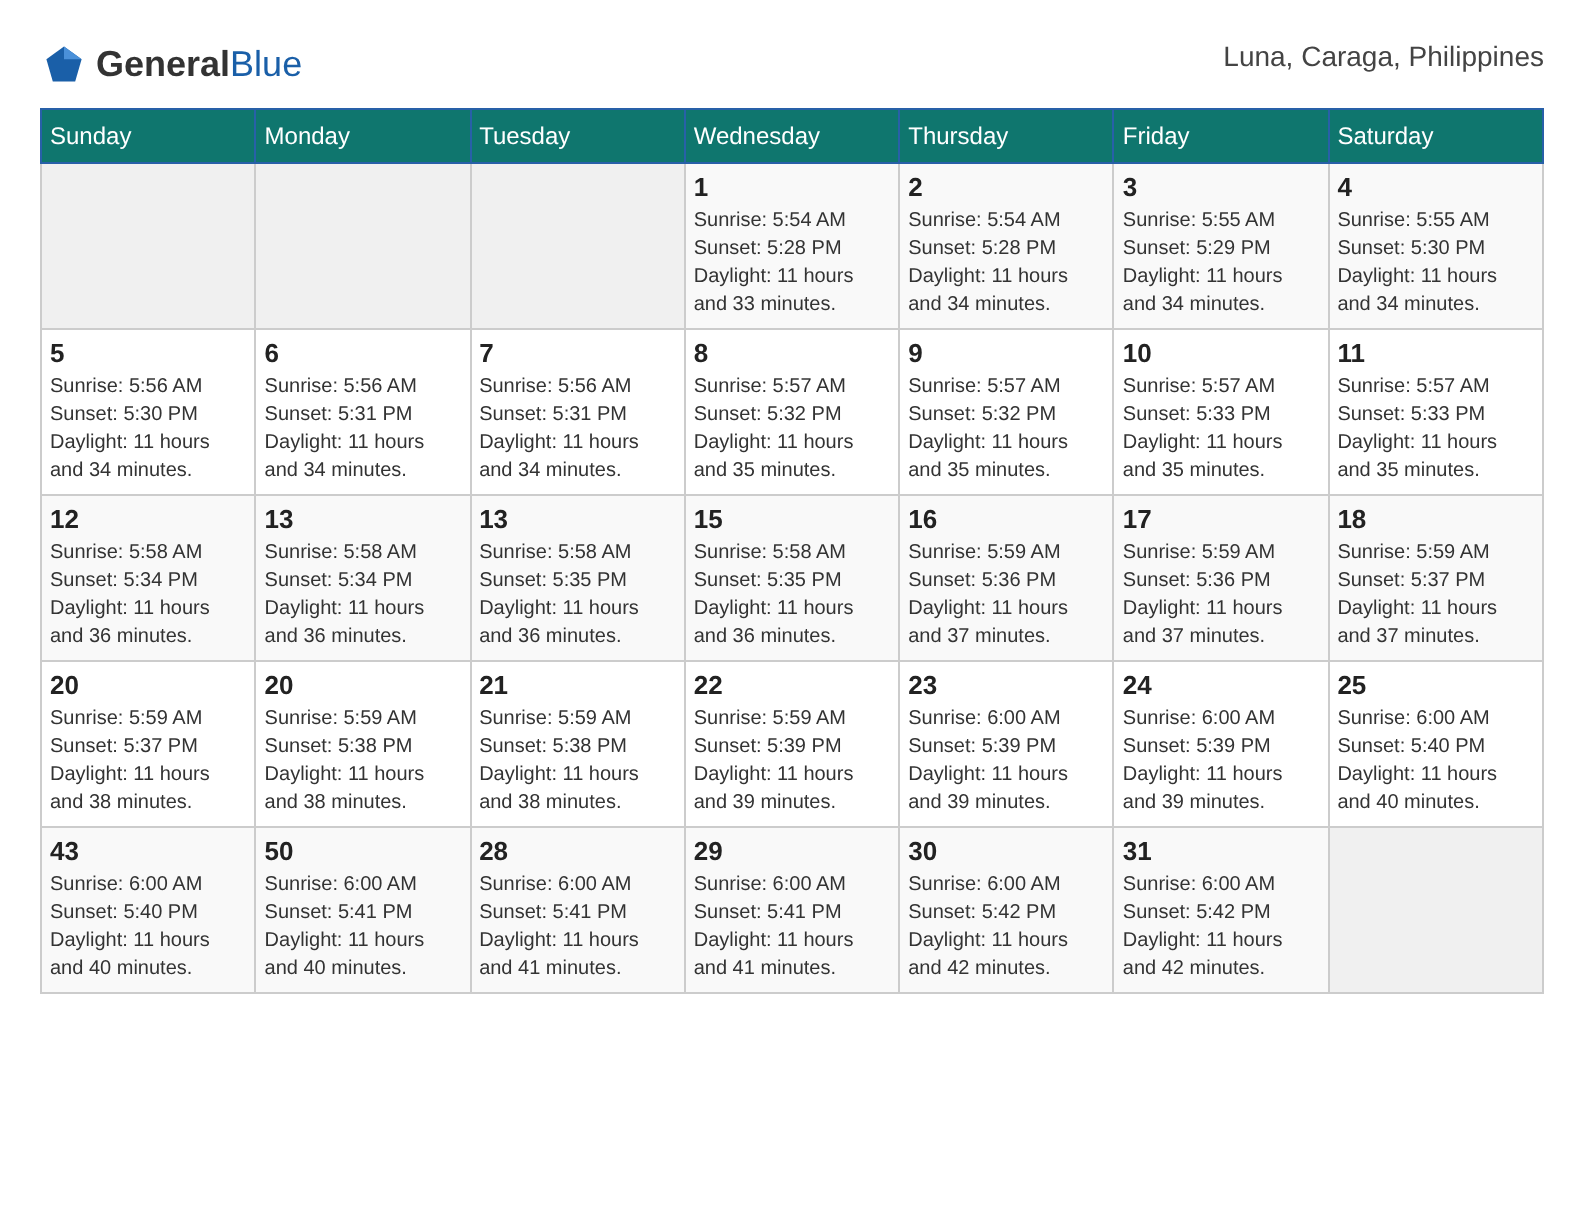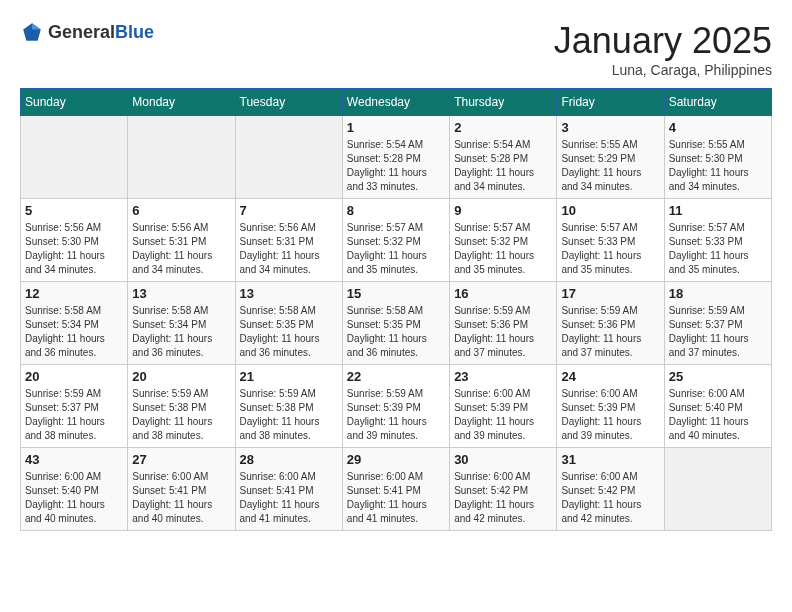--- a/index.html
+++ b/index.html
@@ -21,21 +21,21 @@
       align-items: center;
       gap: 4px;
     }
     .logo-text-general {
       font-size: 18px;
       font-weight: bold;
       color: #333;
     }
     .logo-text-blue {
       font-size: 18px;
-      font-weight: bold;
+      font-weight: normal;
       color: #1a5fa8;
     }
     .logo-icon {
       width: 24px;
       height: 24px;
     }
     .title-block {
       text-align: right;
     }
     .month-title {
@@ -96,21 +96,20 @@
   <div class="logo">
     <svg class="logo-icon" viewBox="0 0 30 30" width="30" height="30">
       <polygon points="15,4 26,12 22,26 8,26 4,12" fill="#1a5fa8"></polygon>
       <polygon points="15,4 26,12 15,12" fill="#4a90d9"></polygon>
     </svg>
     <div>
       <span class="logo-text-general">General</span><span class="logo-text-blue">Blue</span>
     </div>
   </div>
   <div class="title-block">
-    <div class="month-title">January 2025</div>
     <div class="location">Luna, Caraga, Philippines</div>
   </div>
 </div>
 
 <table>
   <thead>
     <tr>
     <th>Sunday</th>
         <th>Monday</th>
         <th>Tuesday</th>
@@ -283,21 +282,21 @@
         </td>
       </tr>
       <tr>
         <td>
           <div class="day-num">43</div>
           <div class="day-info" style="white-space: pre-line;">Sunrise: 6:00 AM
 Sunset: 5:40 PM
 Daylight: 11 hours and 40 minutes.</div>
         </td>
         <td>
-          <div class="day-num">27</div>
+          <div class="day-num">50</div>
           <div class="day-info" style="white-space: pre-line;">Sunrise: 6:00 AM
 Sunset: 5:41 PM
 Daylight: 11 hours and 40 minutes.</div>
         </td>
         <td>
           <div class="day-num">28</div>
           <div class="day-info" style="white-space: pre-line;">Sunrise: 6:00 AM
 Sunset: 5:41 PM
 Daylight: 11 hours and 41 minutes.</div>
         </td>

